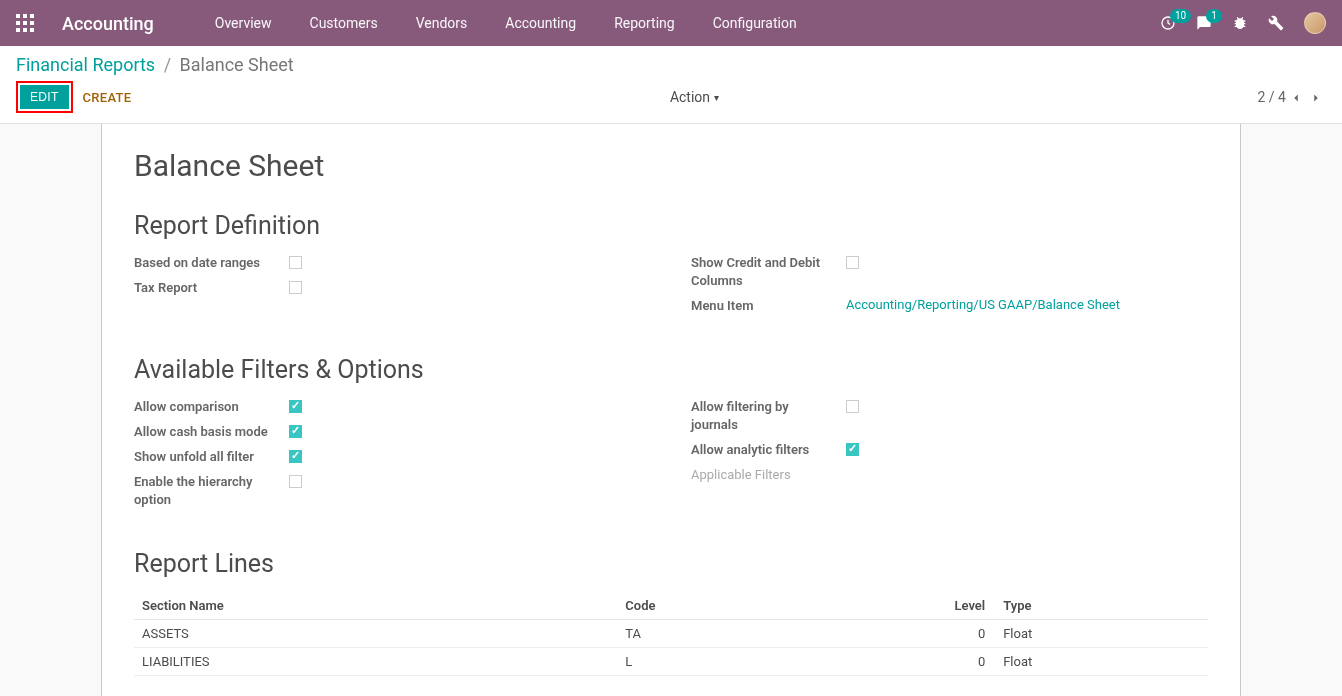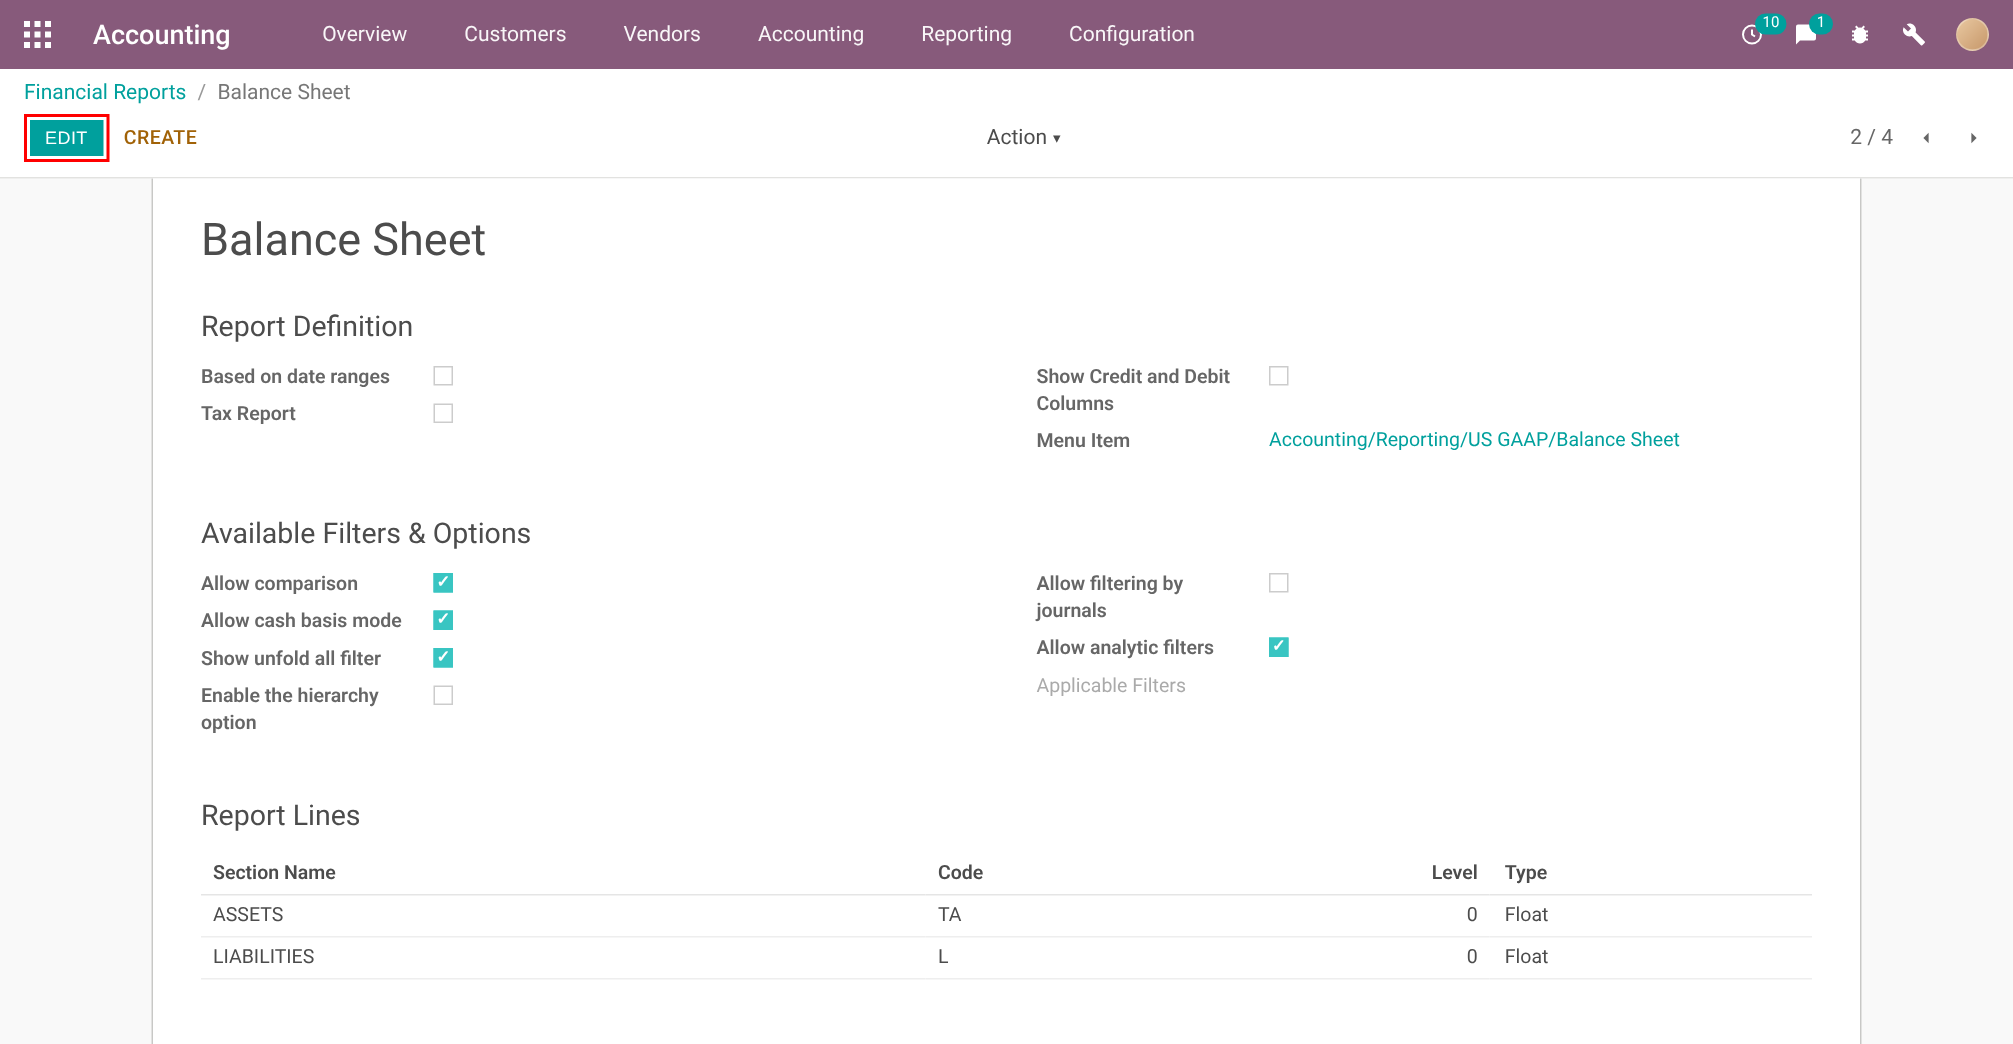--- a/index.html
+++ b/index.html
@@ -11,40 +11,40 @@
 .nav-menu { display: flex; gap: 12px; }
 .nav-item { padding: 0 13px; line-height: 46px; font-size: 14px; color: rgba(255,255,255,0.95); cursor: pointer; }
 .nav-spacer { flex: 1; }
 .nav-right { display: flex; align-items: center; gap: 20px; }
 .nav-icon { position: relative; cursor: pointer; display: flex; align-items: center; }
 .nav-icon svg { width: 16px; height: 16px; fill: #fff; }
 .badge { position: absolute; top: -6px; left: 10px; background: #00A09D; color: #fff; font-size: 10px; padding: 0 5px; border-radius: 8px; line-height: 14px; min-width: 16px; text-align: center;}
 .avatar { width: 22px; height: 22px; border-radius: 50%; background: linear-gradient(135deg,#e8c7a0,#c7986a); border: 1px solid rgba(255,255,255,0.3); }
 
 .control-panel { background: #fff; border-bottom: 1px solid #e2e2e0; padding: 8px 16px 4px 16px; }
-.breadcrumb { font-size: 14px; color: #5D5D5D; padding-bottom: 6px;}
+.breadcrumb { font-size: 18px; color: #5D5D5D; padding-bottom: 6px;}
 .breadcrumb a { color: #00A09D; text-decoration: none; }
 .breadcrumb .sep { color: #999; padding: 0 4px; }
 .breadcrumb .current { color: #777; }
 .cp-row { display: flex; align-items: center; justify-content: space-between; padding-bottom: 6px;}
 .cp-left { display: flex; align-items: center; gap: 10px; }
 .btn-edit { background: #00A09D; color: #fff; border: none; padding: 5px 10px; font-size: 12px; font-weight: 500; cursor: pointer; letter-spacing: 0.3px;}
 .edit-highlight { border: 2px solid #ff0000; padding: 2px; display: inline-block; }
 .btn-create { color: #a16207; font-size: 13px; font-weight: 500; cursor: pointer; letter-spacing: 0.3px;}
 .cp-center { display:flex; align-items:center; color:#4c4c4c; cursor:pointer; font-size:14px;}
 .cp-center .caret { margin-left:4px; font-size:10px;}
-.cp-right { display: flex; align-items: center; gap: 12px; color:#666;}
+.cp-right { display: flex; align-items: center; color:#666;}
 .pager { font-size: 14px; color:#666;}
 .pager-arrow { cursor: pointer; padding: 0 3px; color:#666;}
 .pager-arrow svg{width:14px;height:14px;fill:#666;vertical-align:middle;}
 
 .form-sheet-bg { display:flex; justify-content:center; padding: 0;}
 .form-sheet { background: #fff; border: 1px solid #c8c8c6; border-top:none; width: 100%; max-width: 1140px; padding: 24px 32px 40px 32px; min-height: 580px;}
 .sheet-title { font-size: 30px; color: #4c4c4c; font-weight: 400; margin-bottom: 28px;}
-.section-title { font-size: 19px; color: #4c4c4c; margin-bottom: 14px; font-weight: 400;}
+.section-title { font-size: 25px; color: #4c4c4c; margin-bottom: 14px; font-weight: 400;}
 .o_group { display: flex; gap: 40px; margin-bottom: 32px;}
 .o_inner_group { flex: 1; }
 .field-row { display: flex; margin-bottom: 7px; align-items: flex-start;}
 .field-label { width: 155px; font-weight: 600; color: #666; font-size: 13px; line-height: 1.4; padding-right: 10px;}
 .field-label.muted { color: #aaa; font-weight: 400;}
 .field-value { flex: 1; font-size: 13px; }
 .checkbox { width: 13px; height: 13px; border: 1px solid #ccc; display: inline-block; vertical-align: middle; position: relative; background:#fff;}
 .checkbox.checked { background: #39c5c2; border-color: #39c5c2; }
 .checkbox.checked::after { content: "✓"; color: #fff; position: absolute; top: -2px; left: 1px; font-size: 11px; font-weight: bold;}
 .menu-path a { color: #00A09D; text-decoration: none; }

